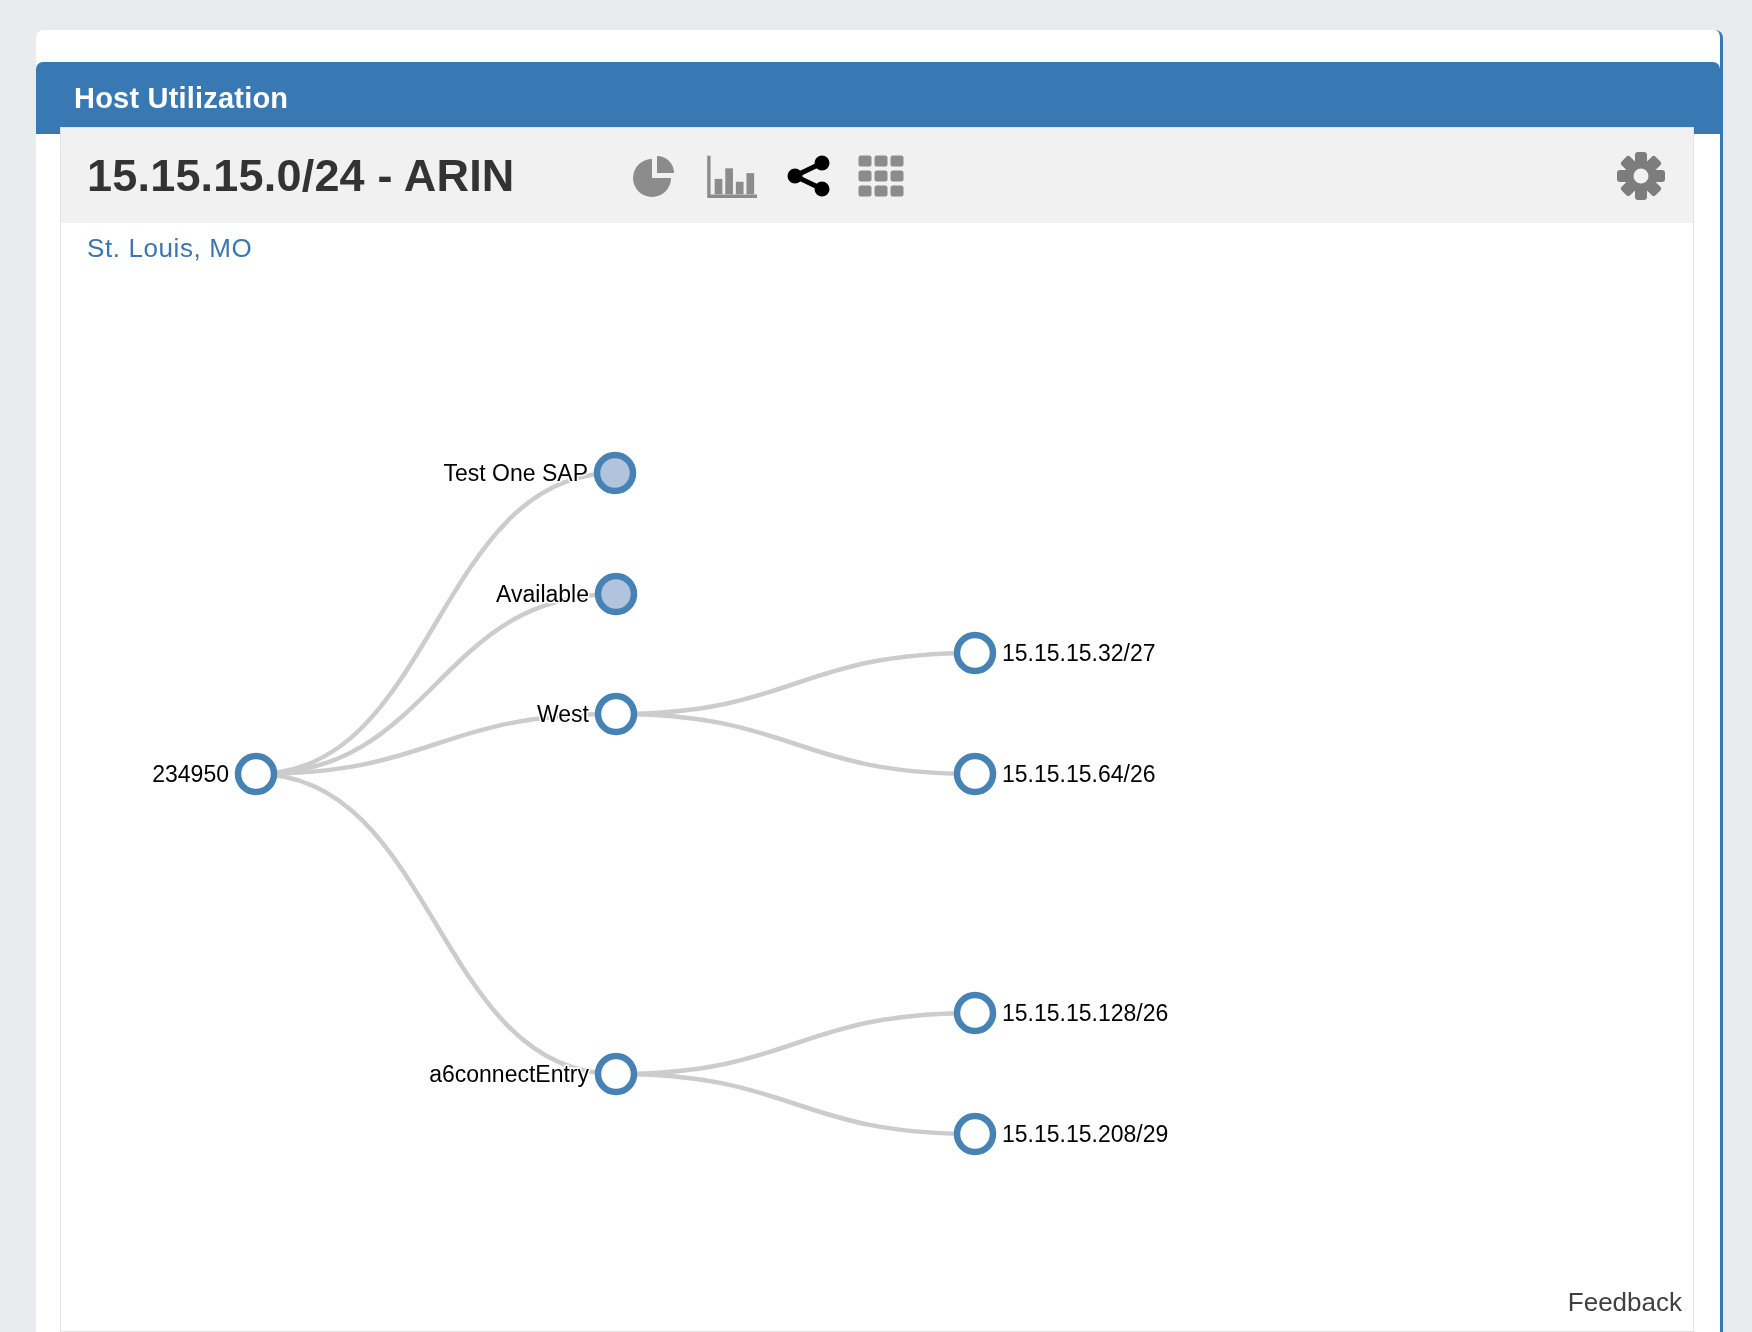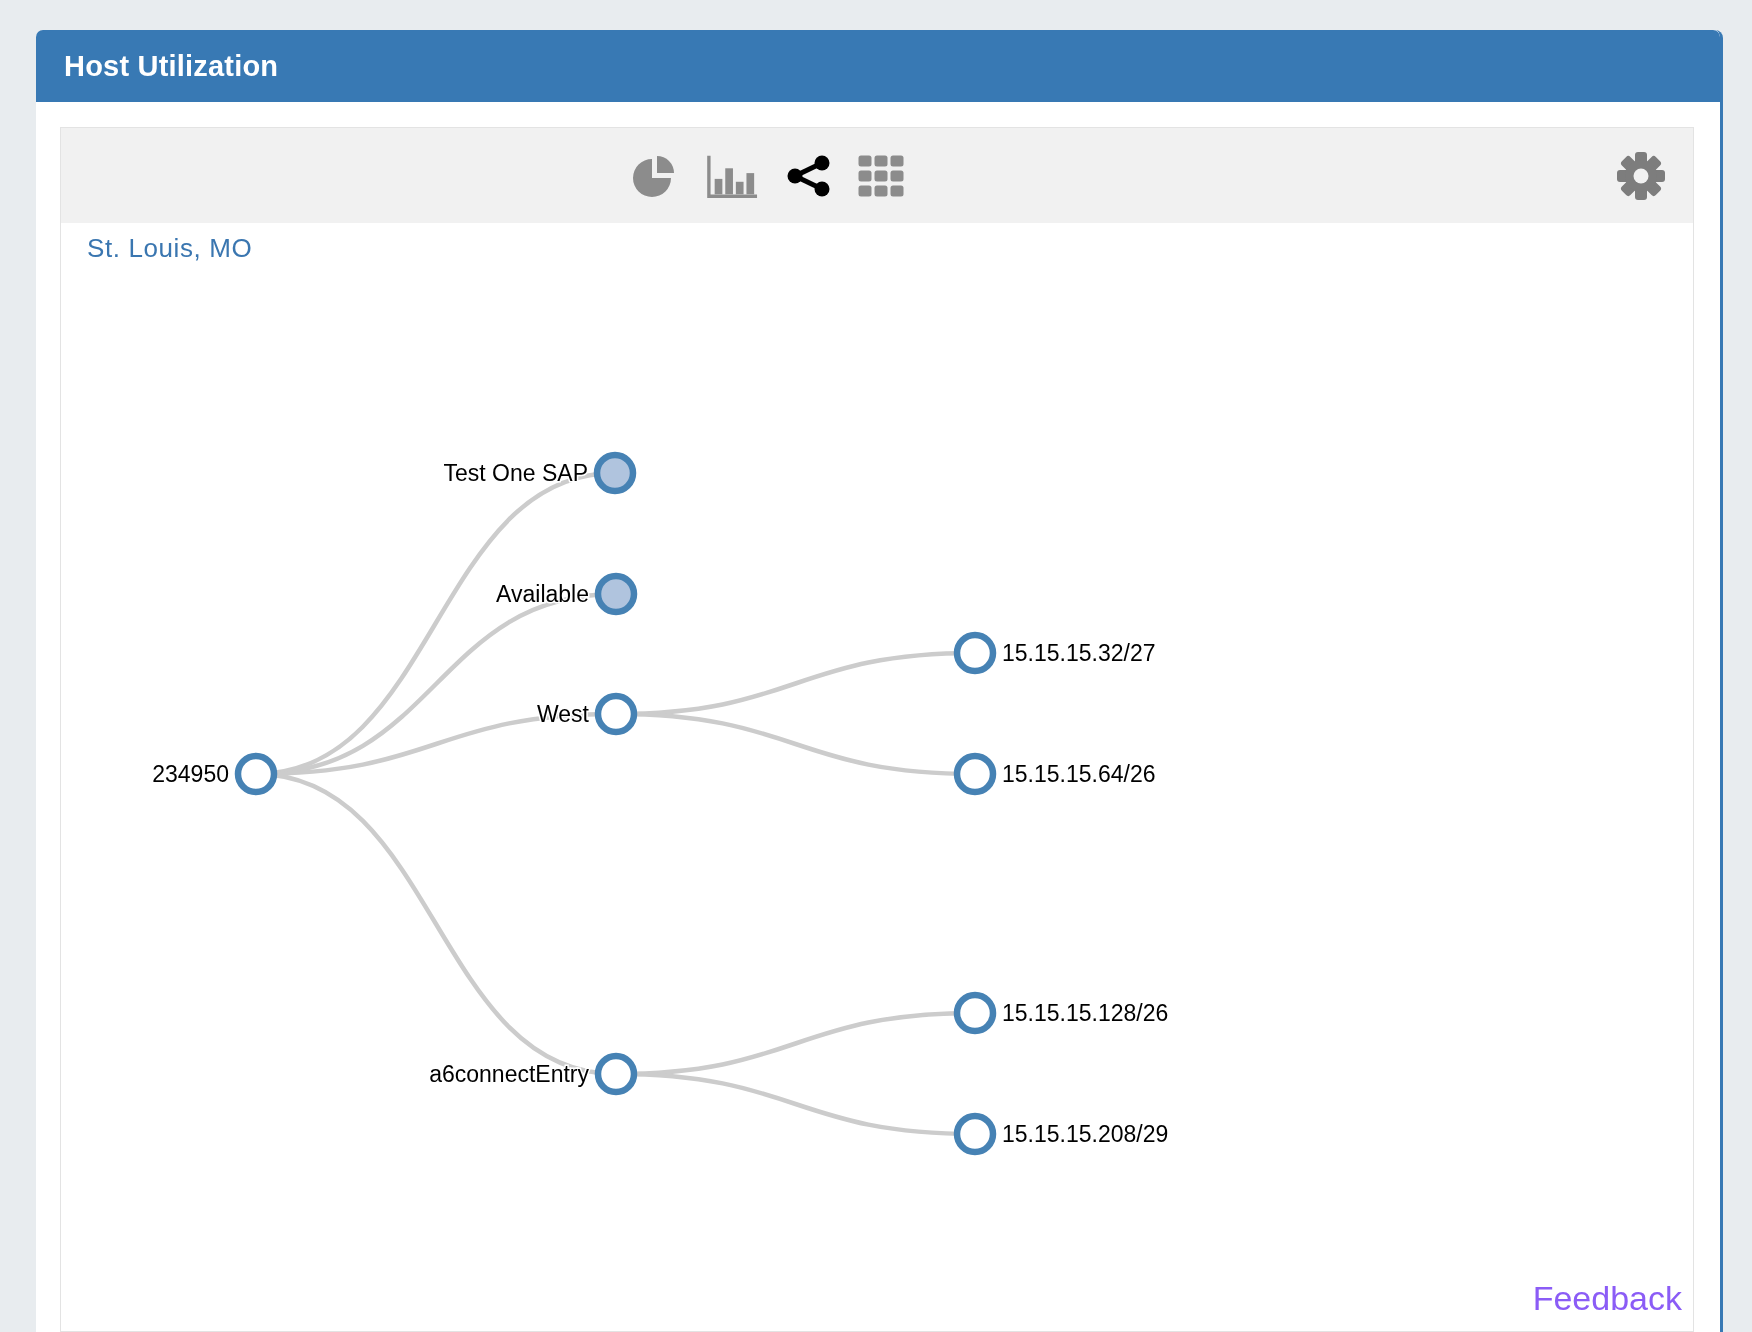--- a/index.html
+++ b/index.html
@@ -21,21 +21,22 @@
     background: #ffffff;
     border-right: 3px solid #3879b4;
     border-radius: 8px 8px 0 0;
   }
   .titlebar {
     height: 72px;
     background: #3879b4;
     border-radius: 7px 7px 0 0;
     display: flex;
     align-items: center;
-    padding-left: 28px;
+    padding-left: 38px;
+    margin-top: 32px;
   }
   .titlebar .wtitle {
     color: #ffffff;
     font-size: 29px;
     font-weight: bold;
     letter-spacing: 0.2px;
   }
   .panel {
     position: absolute;
     left: 24px;
@@ -90,22 +91,22 @@
     letter-spacing: 0.6px;
     color: #3a76b0;
     text-decoration: none;
     cursor: pointer;
     white-space: nowrap;
   }
   .feedback-link {
     position: absolute;
     right: 11px;
     bottom: 13px;
-    font-size: 34px;
-    color: #8b5cf6;
+    font-size: 26px;
+    color: #404040;
     text-decoration: none;
     cursor: pointer;
   }
   #tree-svg {
     position: absolute;
     left: 0;
     top: 0;
     display: block;
   }
   #tree-svg text {
@@ -123,20 +124,21 @@
 <div class="page">
   <div class="window">
 
     <div class="titlebar">
       <span class="wtitle">Host Utilization</span>
     </div>
 
     <div class="panel">
 
       <div class="panel-header">
+        <span class="panel-title">15.15.15.0/24 - ARIN</span>
 
         <span class="icon-btn icon-pie">
           <svg width="46" height="46" viewBox="-23 -23 46 46">
             <path d="M -2 2 L -2 -17 A 19 19 0 1 0 17 2 Z" fill="#8c8c8c"></path>
             <path d="M 3 -3 L 3 -20 A 17 17 0 0 1 20 -3 Z" fill="#8c8c8c"></path>
           </svg>
         </span>
 
         <span class="icon-btn icon-bar">
           <svg width="54" height="48" viewBox="-27 -24 54 48">

